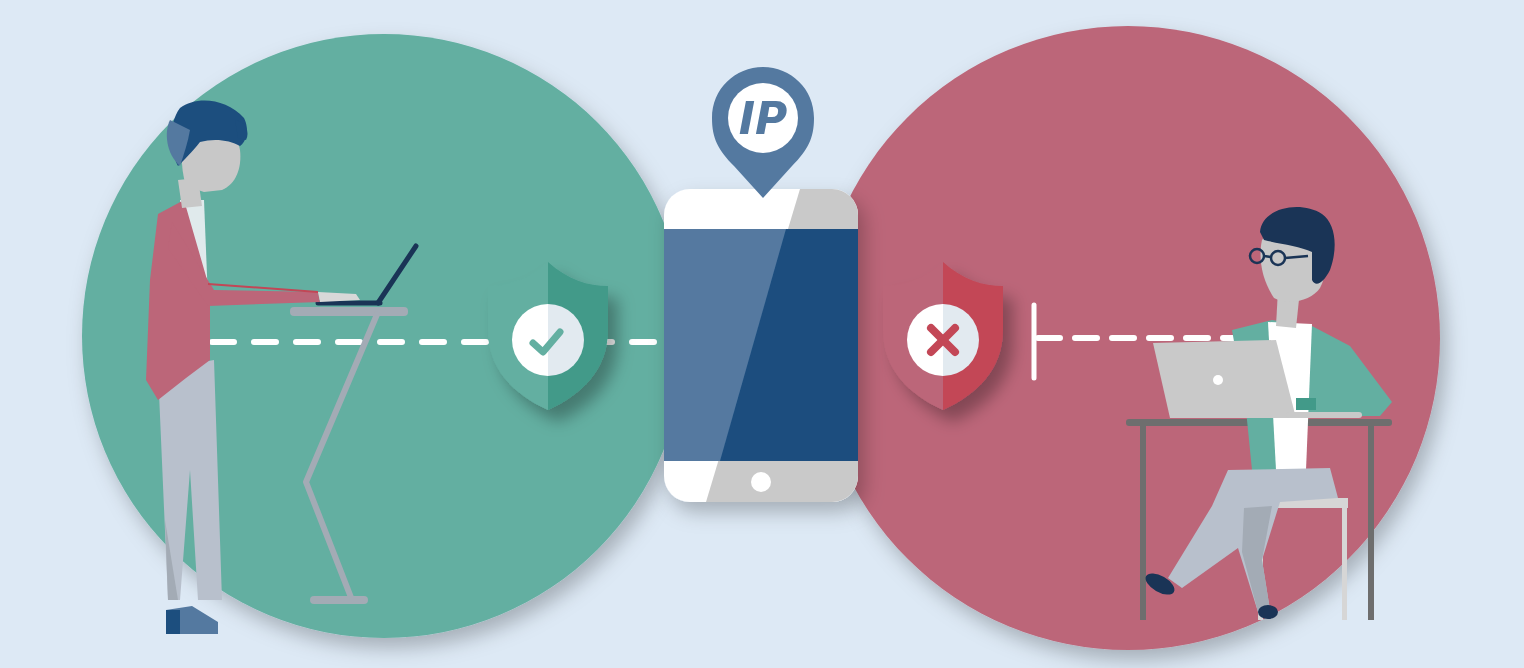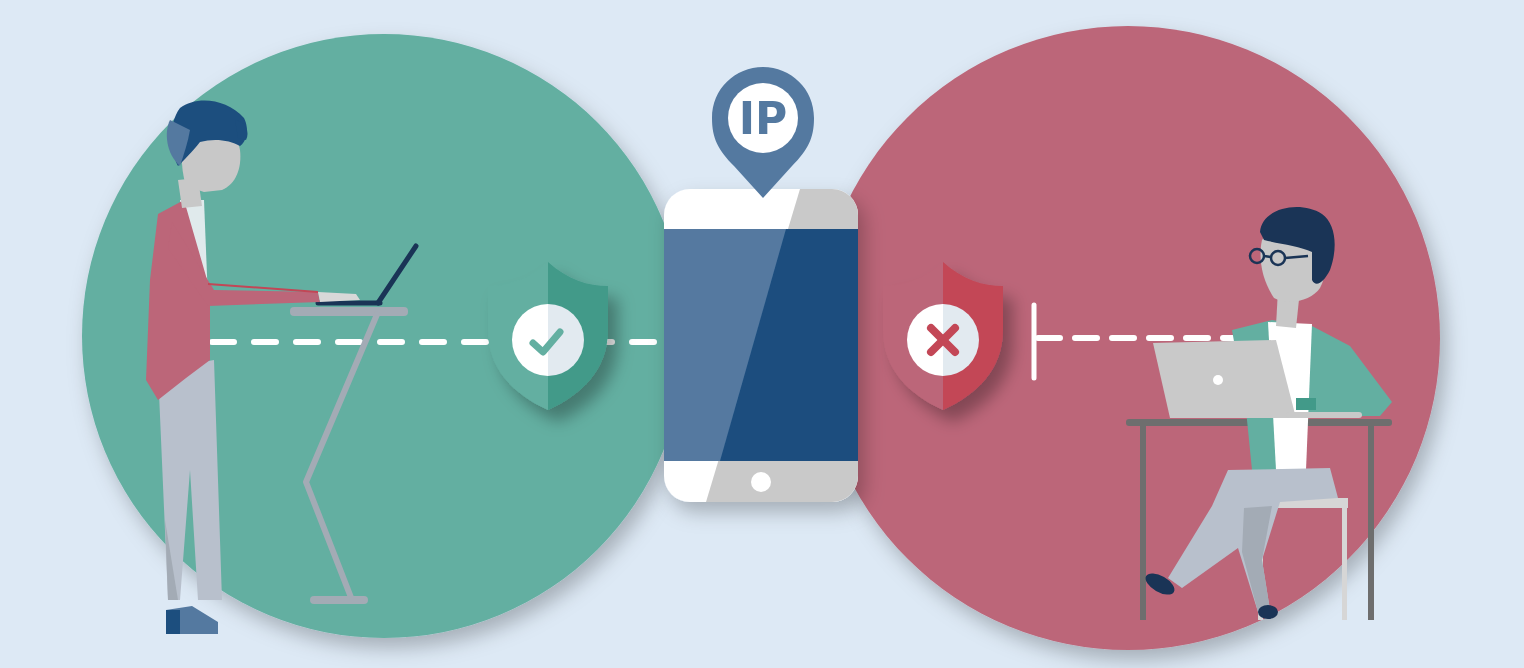--- a/index.html
+++ b/index.html
@@ -1,17 +1,17 @@
 <!DOCTYPE html>
 <html><head>
   <meta charset="utf-8">
   <style>
     html, body { margin: 0; padding: 0; }
     body { width: 1524px; height: 668px; overflow: hidden; background: #dde9f5; font-family: "DejaVu Sans", sans-serif; }
-    .canvas { position: relative; width: 1524px; height: 668px; }
+    .canvas { position: relative; width: 1524px; height: 668px; font-style: italic; }
     svg { position: absolute; left: 0; top: 0; }
     .ip-text { font-family: "DejaVu Sans", sans-serif; font-weight: bold; font-size: 44px; }
   </style>
 </head>
 <body>
 
 <div class="canvas">
 <svg width="1524" height="668" viewBox="0 0 1524 668">
   <defs>
     <filter id="shadow" x="-20%" y="-20%" width="140%" height="140%">

